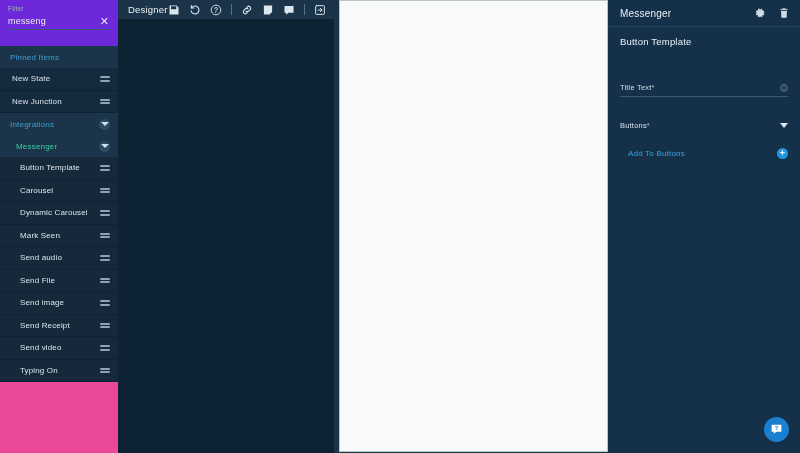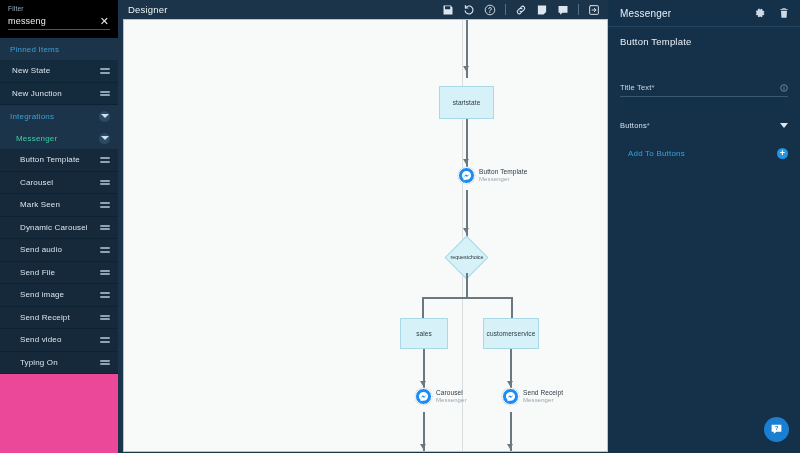--- a/index.html
+++ b/index.html
@@ -12,21 +12,21 @@
   .app { position: relative; width: 800px; height: 453px; display: flex; }
 
   
   .sidebar {
     width: 118px; height: 453px;
     background: #1b3449;
     display: flex; flex-direction: column;
     flex: 0 0 118px;
     overflow: hidden;
   }
-  .filter-block { padding: 5px 8px 8px 8px; background: #000000; flex: 0 0 auto; }
+  .filter-block { padding: 5px 8px 16px 8px; background: #6d28d9; flex: 0 0 auto; }
   .filter-label {
     font-size: 6.5px; color: #9fb3c2; letter-spacing: .2px;
     margin-bottom: 4px;
   }
   .filter-row {
     display: flex; align-items: center; justify-content: space-between;
     border-bottom: 1px solid #3c5b74; padding-bottom: 3px;
   }
   .filter-value {
     font-size: 9px; color: #e8eef3; letter-spacing: .2px;
@@ -68,21 +68,21 @@
   .handle::before { top: 1px; }
   .handle::after  { top: 4.5px; }
 
   .caret { width: 0; height: 0;
     border-left: 4px solid transparent; border-right: 4px solid transparent;
     border-top: 4.5px solid #cfe0ec; }
   .caret-wrap { width: 11px; height: 11px; border-radius: 50%;
     background: #2b4a63; display: flex; align-items: center; justify-content: center; }
 
   
-  .main { flex: 1 1 auto; display: flex; flex-direction: column; min-width: 0; }
+  .main { flex: 1 1 auto; display: flex; flex-direction: row; min-width: 0; }
 
   .topbar {
     height: 19px; background: #1b3449;
     display: flex; align-items: center; justify-content: space-between;
     padding: 0 8px 0 10px; flex: 0 0 19px;
   }
   .topbar-title { font-size: 9.5px; color: #eef3f7; letter-spacing: .2px; }
   .topbar-icons { display: flex; align-items: center; gap: 9px; }
   .tb-ico { width: 12px; height: 12px; color: #dbe6ef; display: block; cursor: pointer; }
   .tb-ico svg { width: 12px; height: 12px; display: block; }
@@ -235,25 +235,25 @@
 
       <div class="nav-item indent">
         <span>Button Template</span>
         <span class="handle"></span>
       </div>
       <div class="nav-item indent">
         <span>Carousel</span>
         <span class="handle"></span>
       </div>
       <div class="nav-item indent">
+        <span>Dynamic Carousel</span>
+        <span class="handle"></span>
+      </div>
+      <div class="nav-item indent">
         <span>Mark Seen</span>
-        <span class="handle"></span>
-      </div>
-      <div class="nav-item indent">
-        <span>Dynamic Carousel</span>
         <span class="handle"></span>
       </div>
       <div class="nav-item indent">
         <span>Send audio</span>
         <span class="handle"></span>
       </div>
       <div class="nav-item indent">
         <span>Send File</span>
         <span class="handle"></span>
       </div>

